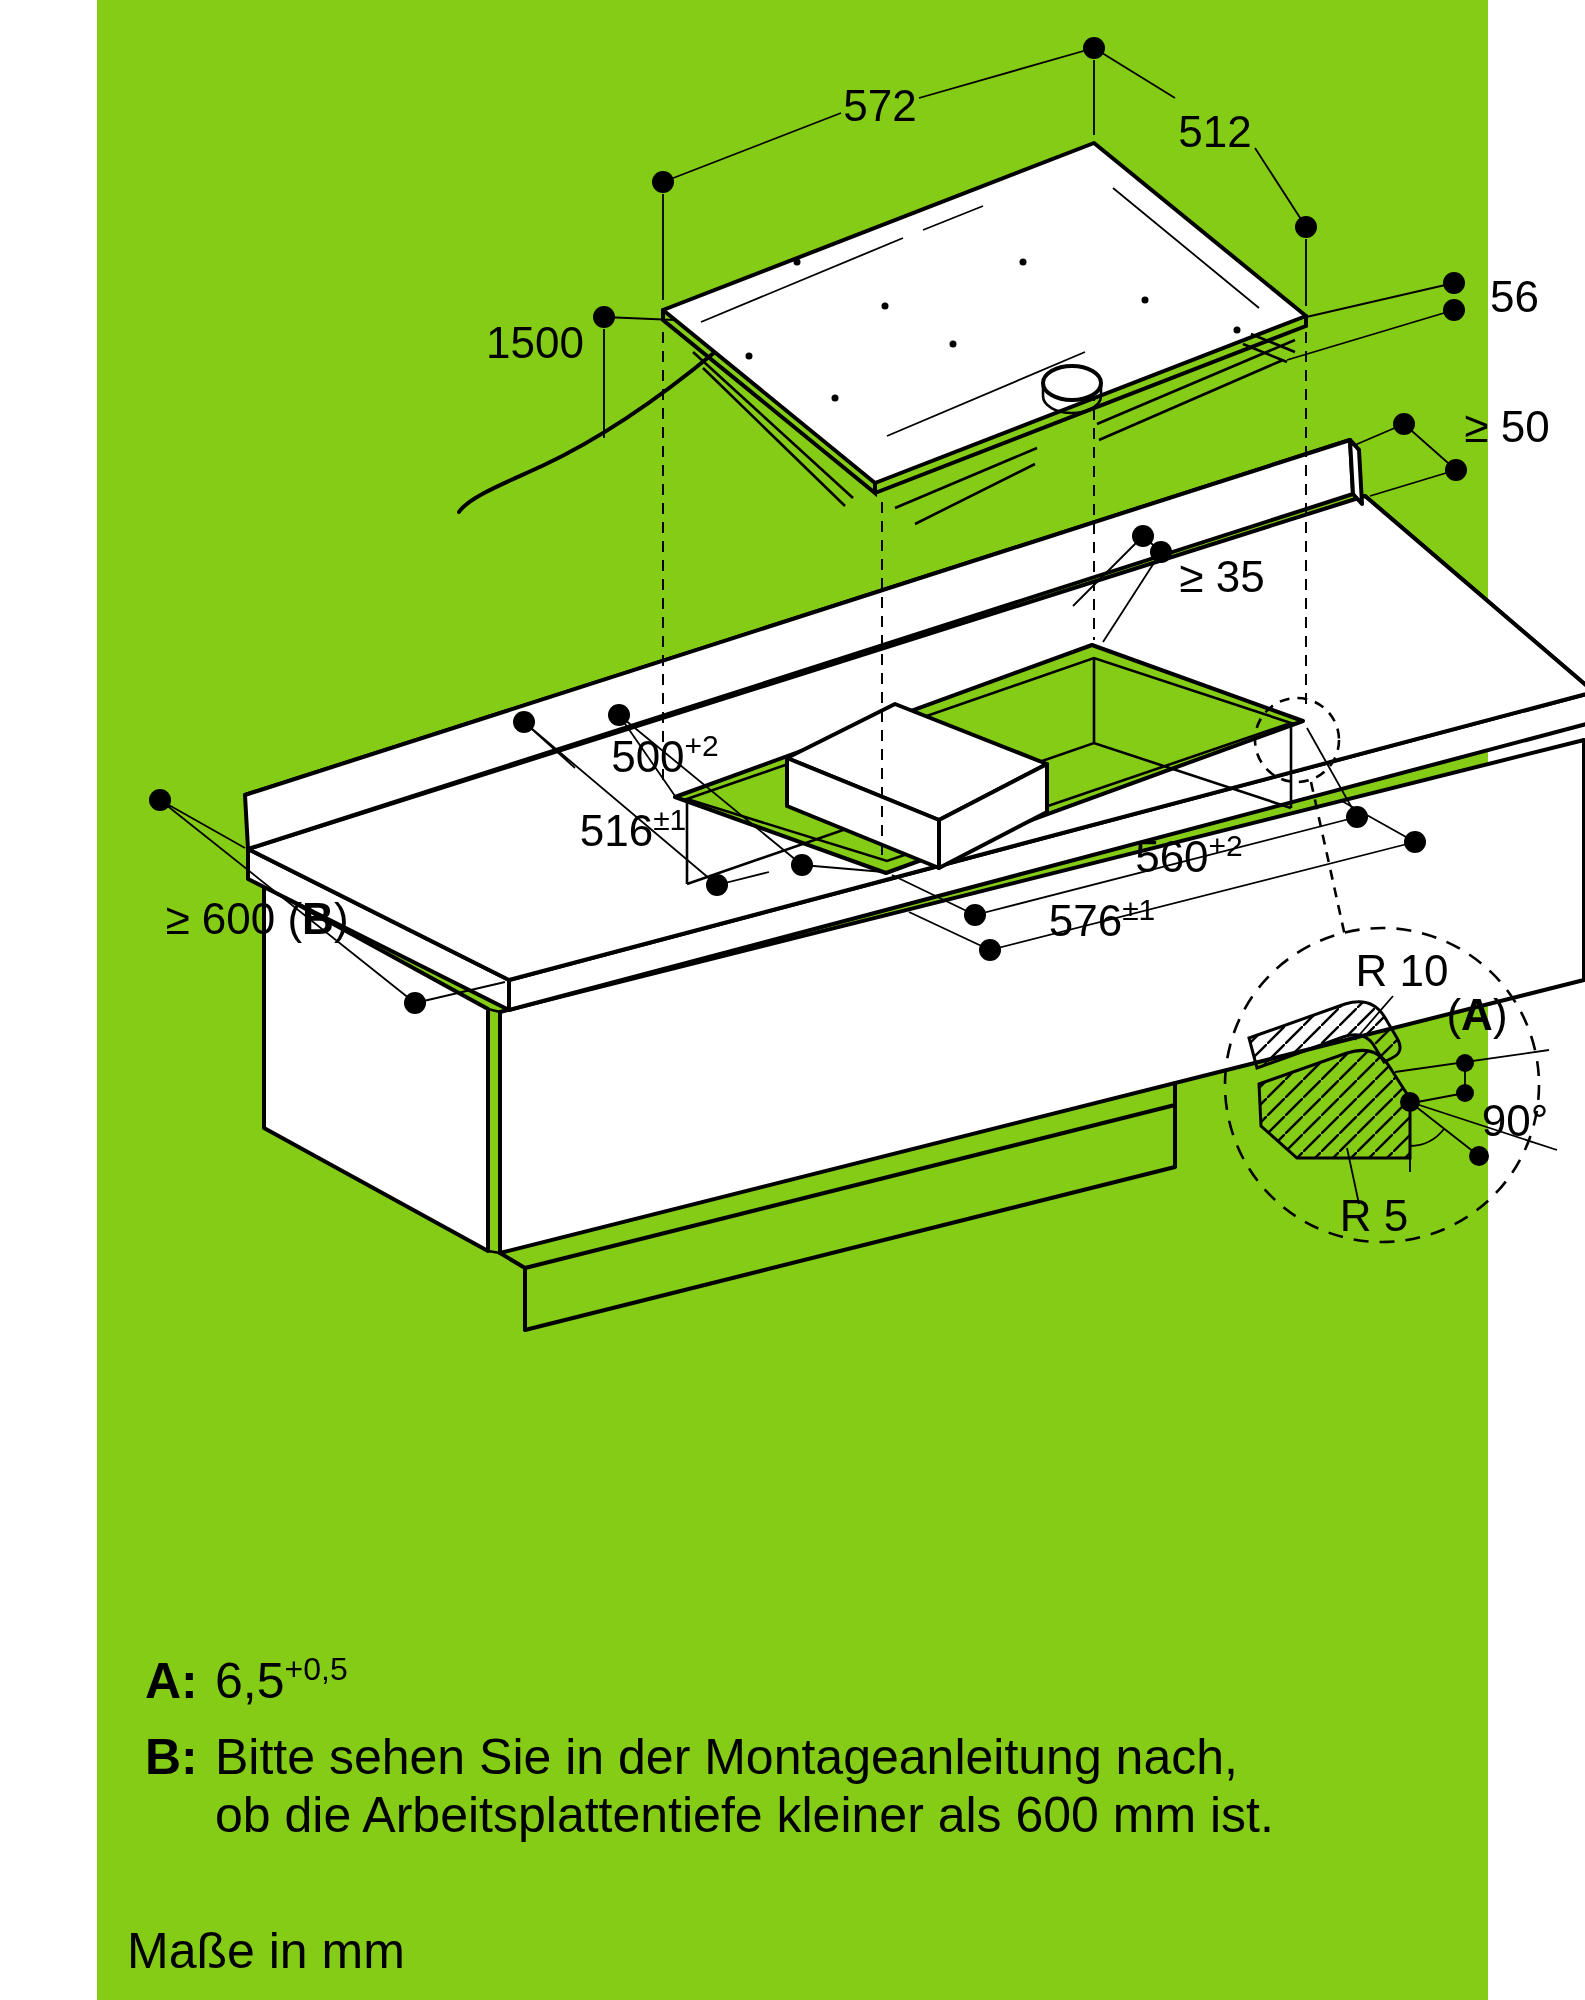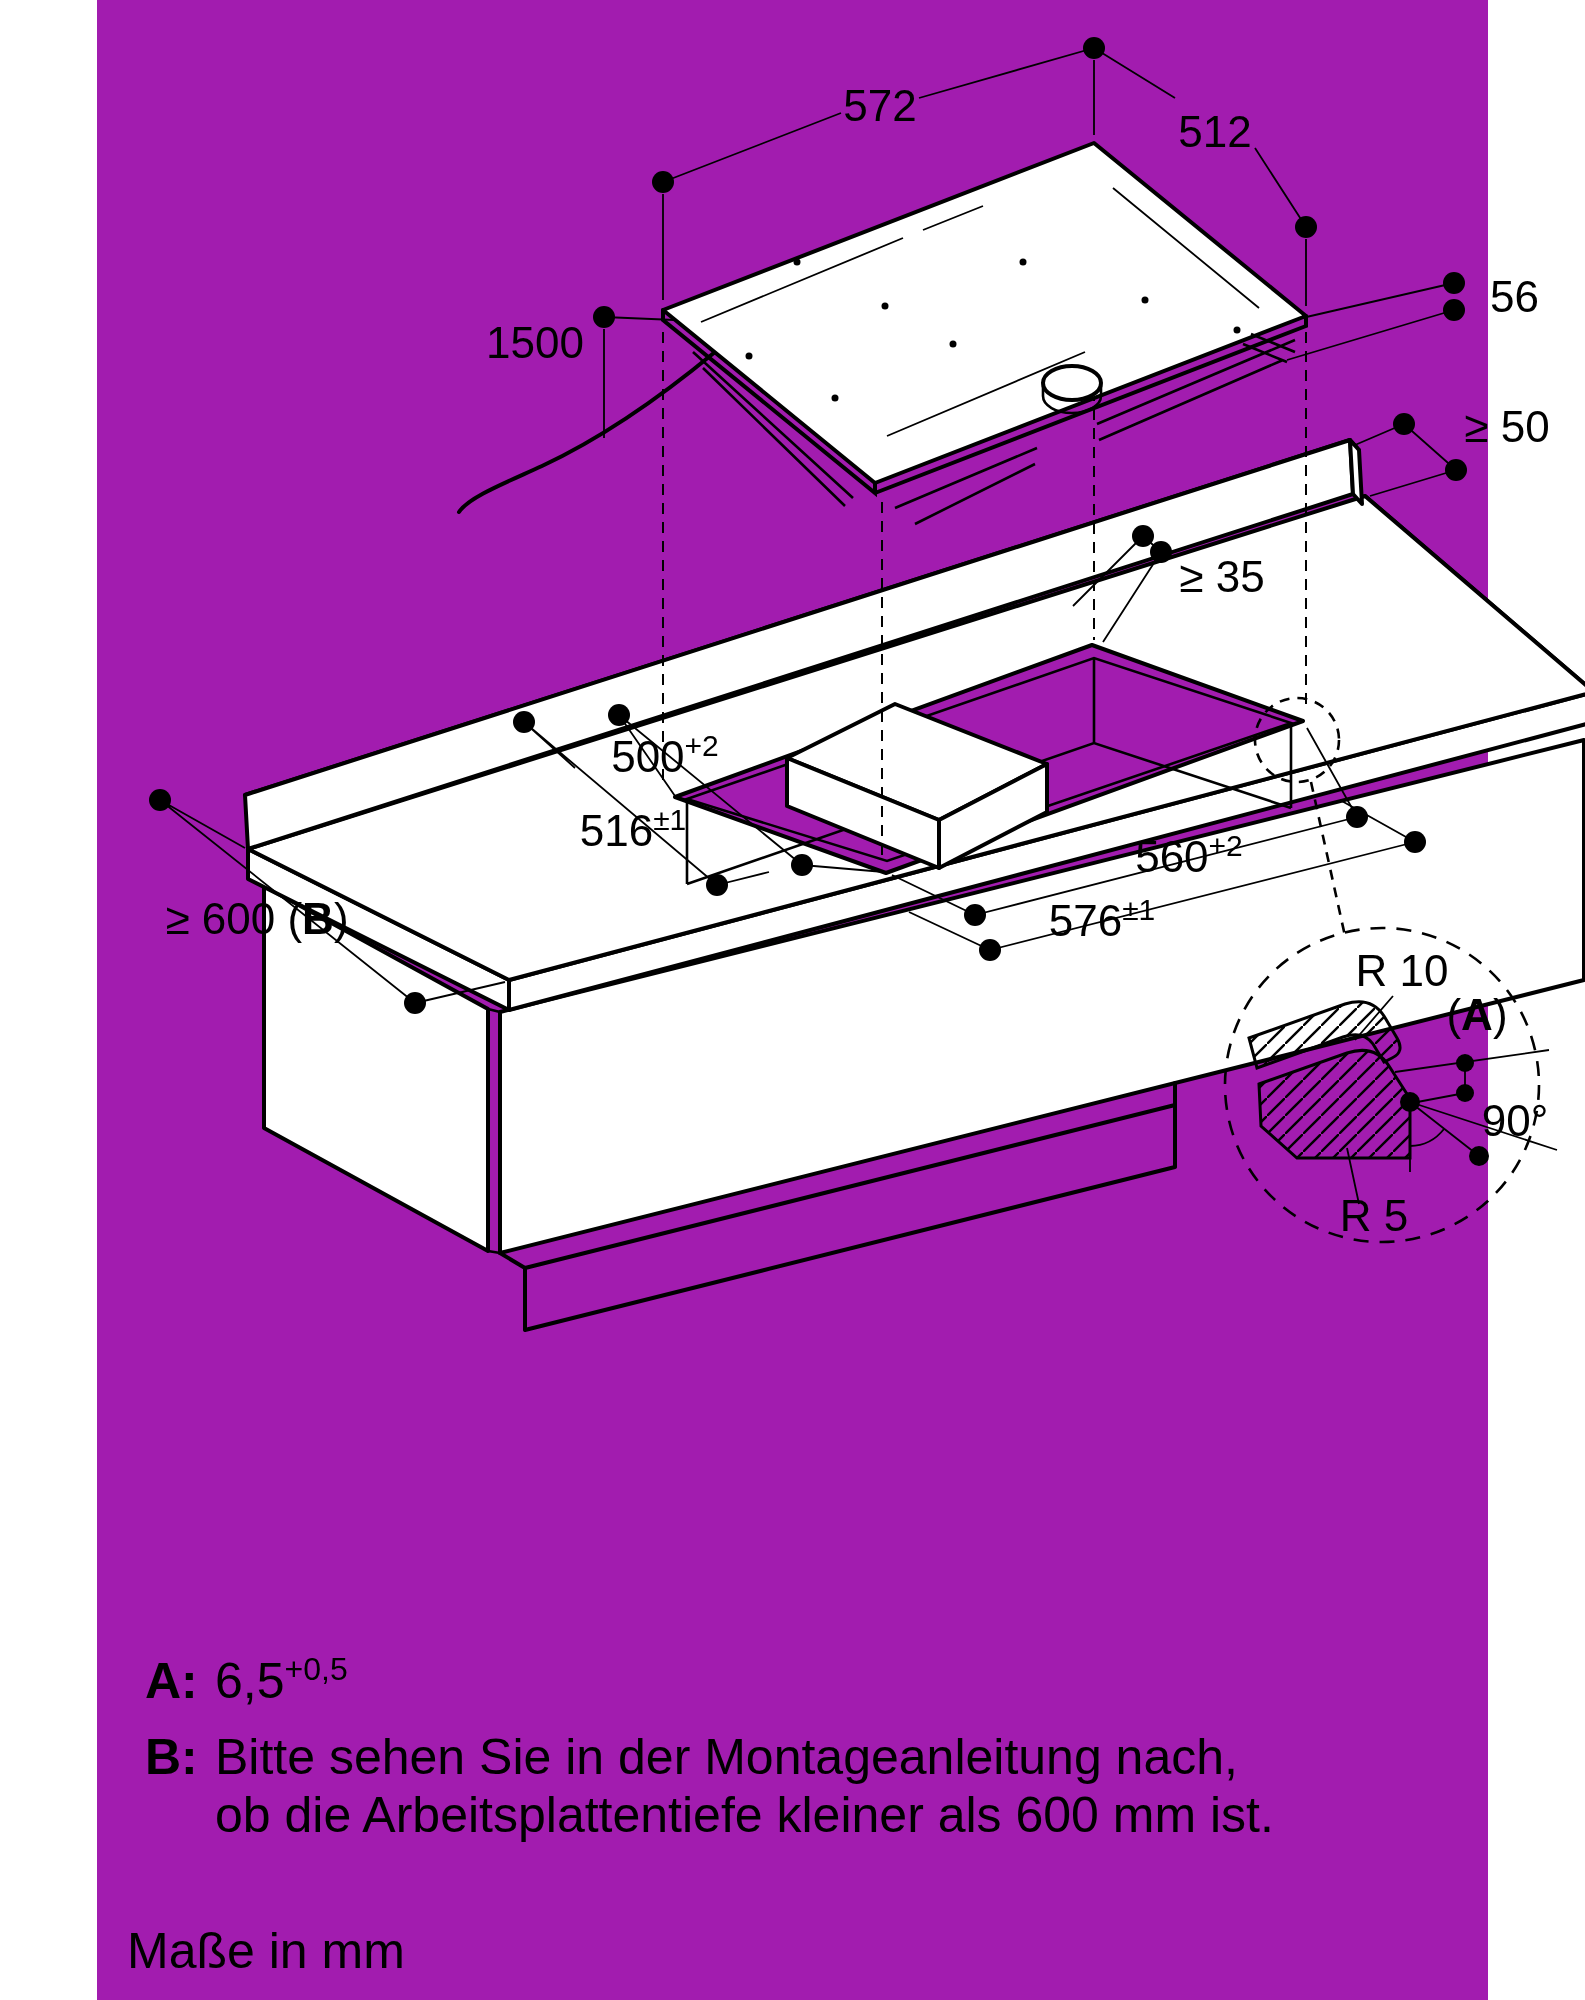--- a/index.html
+++ b/index.html
@@ -1,17 +1,17 @@
 <!DOCTYPE html>
 <html><head>
 <meta charset="utf-8">
 <style>
   html,body{margin:0;padding:0;background:#ffffff;}
   body{font-family:"Liberation Sans", sans-serif;}
-  .stage{width:1391px;height:2000px;margin:0 auto;background:#a21caf;position:relative;}
+  .stage{width:1391px;height:2000px;margin:0 auto;background:#84cc16;position:relative;}
   svg{display:block;}
   svg text{fill:#000;font-family:"Liberation Sans", sans-serif;}
   .dim-label{font-size:44px;}
   .dim-sup{font-size:30px;}
   .foot{font-size:50px;}
   .foot-sup{font-size:32px;}
   .bold{font-weight:bold;}
   .outline{fill:#ffffff;stroke:#000;stroke-width:4;stroke-linejoin:round;}
   .thin{fill:none;stroke:#000;stroke-width:1.8;}
   .mid{fill:none;stroke:#000;stroke-width:2.6;}

